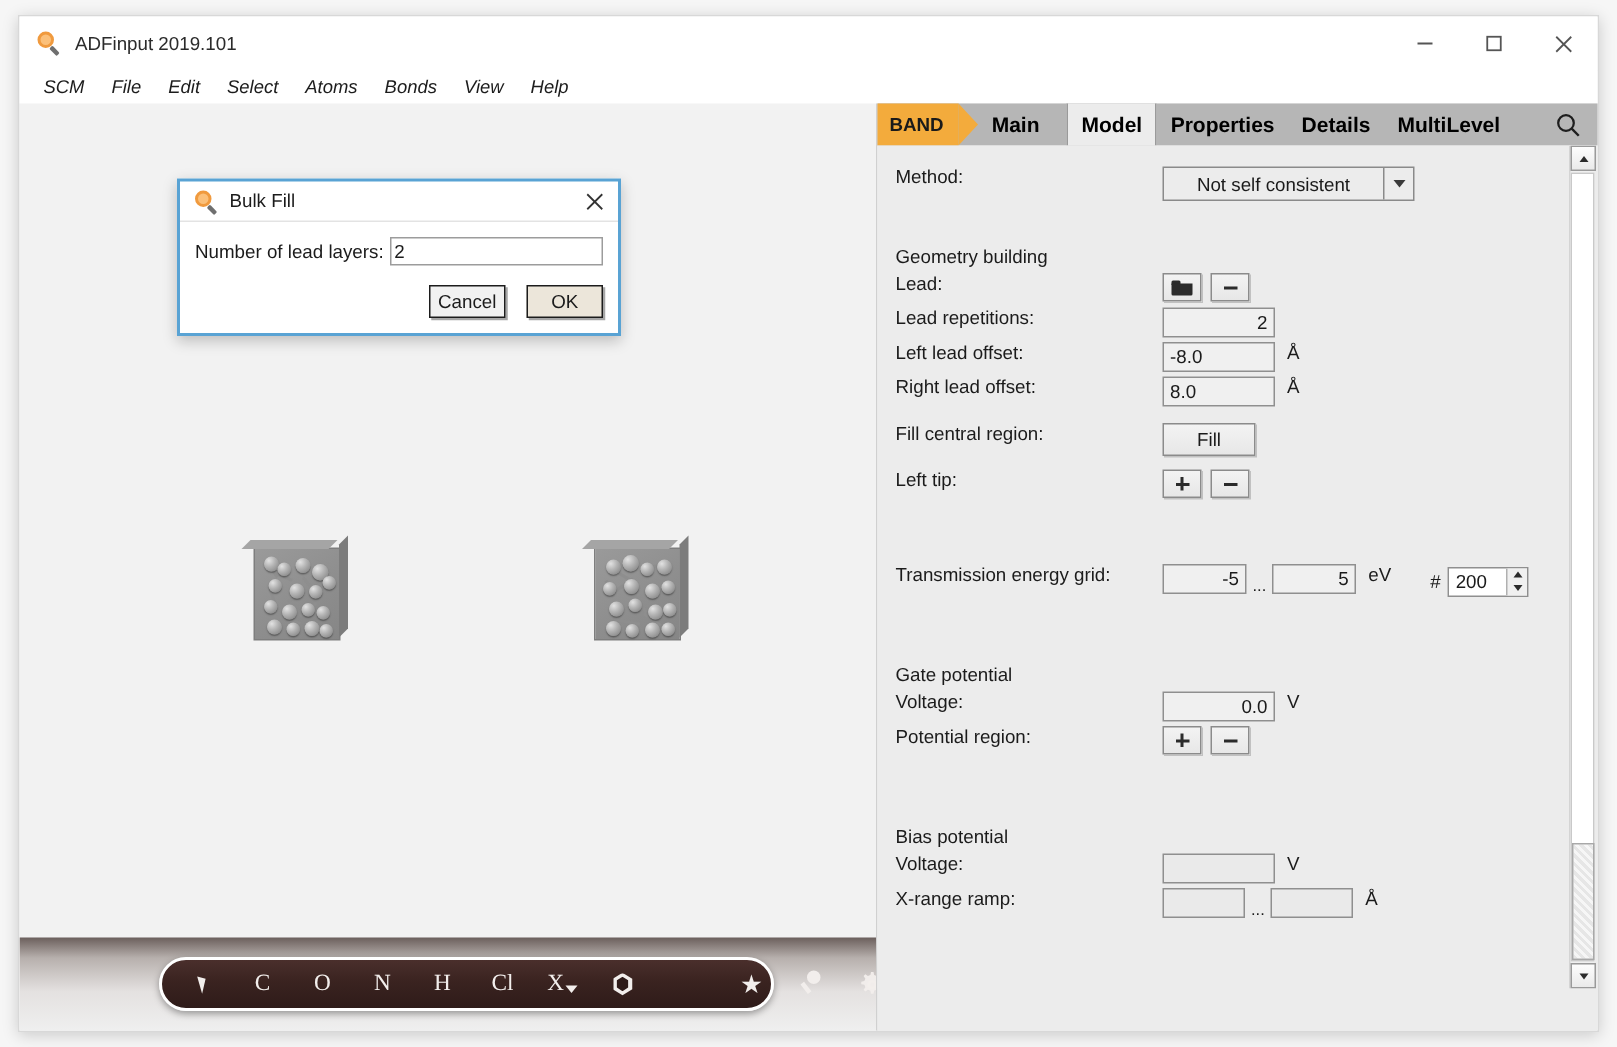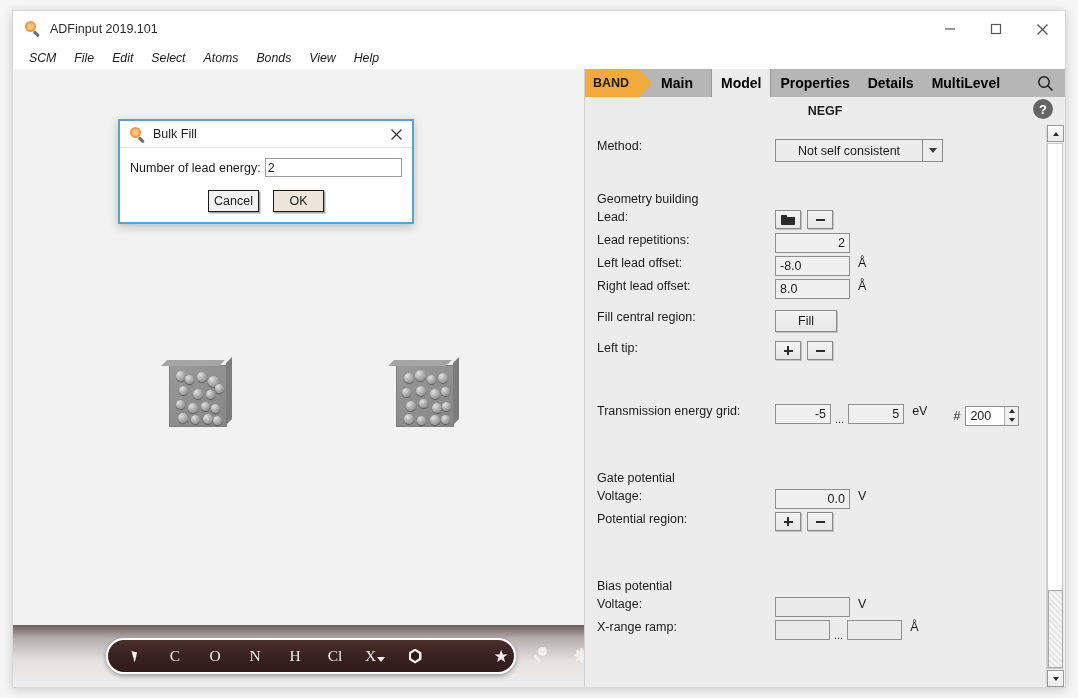--- a/index.html
+++ b/index.html
@@ -477,21 +477,21 @@
     flex: 1;
     height: 19px;
     background: #ffffff;
     border: 1px solid #9c9c9c;
     font-size: 12.5px;
     color: #1b1b1b;
     display: flex; align-items: center;
     padding-left: 2px;
   }
   .dlg-buttons {
-    display: flex; justify-content: center;
+    display: flex; justify-content: flex-end;
     gap: 14px;
     margin-top: 13px;
   }
   .dlg-btn {
     width: 51px; height: 22px;
     font-size: 12.5px; color: #1b1b1b;
     display: flex; align-items: center; justify-content: center;
     border: 1px solid #1c1c1c;
     background: #f1f1f1;
     box-shadow: 1.5px 1.5px 0 rgba(0,0,0,0.35);
@@ -645,24 +645,20 @@
           <div class="tab">Details</div>
           <div class="tab">MultiLevel</div>
           <div class="search-tab">
             <svg class="search-icon-svg" width="17" height="17" viewBox="0 0 17 17">
               <circle cx="7" cy="7" r="5.2" fill="none" stroke="#1e1e1e" stroke-width="1.5"></circle>
               <line x1="10.8" y1="10.8" x2="15.5" y2="15.5" stroke="#1e1e1e" stroke-width="1.6"></line>
             </svg>
           </div>
         </div>
 
-        <div class="panel-header">
-          <div class="panel-title">NEGF</div>
-          <div class="help-btn">?</div>
-        </div>
 
         <div class="form-area">
 
           <div class="row">
             <div class="lbl">Method:</div>
             <div class="combo">
               <div class="val">Not self consistent</div>
               <div class="arrowbox">
                   <span class="tri-dn"></span>
                 </div>
@@ -815,21 +811,21 @@
         <div class="dlg-title-text">Bulk Fill</div>
         <div class="dlg-close">
           <svg width="13" height="13" viewBox="0 0 13 13">
               <line x1="1.5" y1="1.5" x2="11.5" y2="11.5" stroke="#333" stroke-width="1.2"></line>
               <line x1="11.5" y1="1.5" x2="1.5" y2="11.5" stroke="#333" stroke-width="1.2"></line>
             </svg>
         </div>
       </div>
       <div class="dlg-body">
         <div class="dlg-field-row">
-          <div class="dlbl">Number of lead energy:</div>
+          <div class="dlbl">Number of lead layers:</div>
           <div class="dlg-input">2</div>
         </div>
         <div class="dlg-buttons">
           <div class="dlg-btn">Cancel</div>
           <div class="dlg-btn default">OK</div>
         </div>
       </div>
     </div>
 
   </div>

